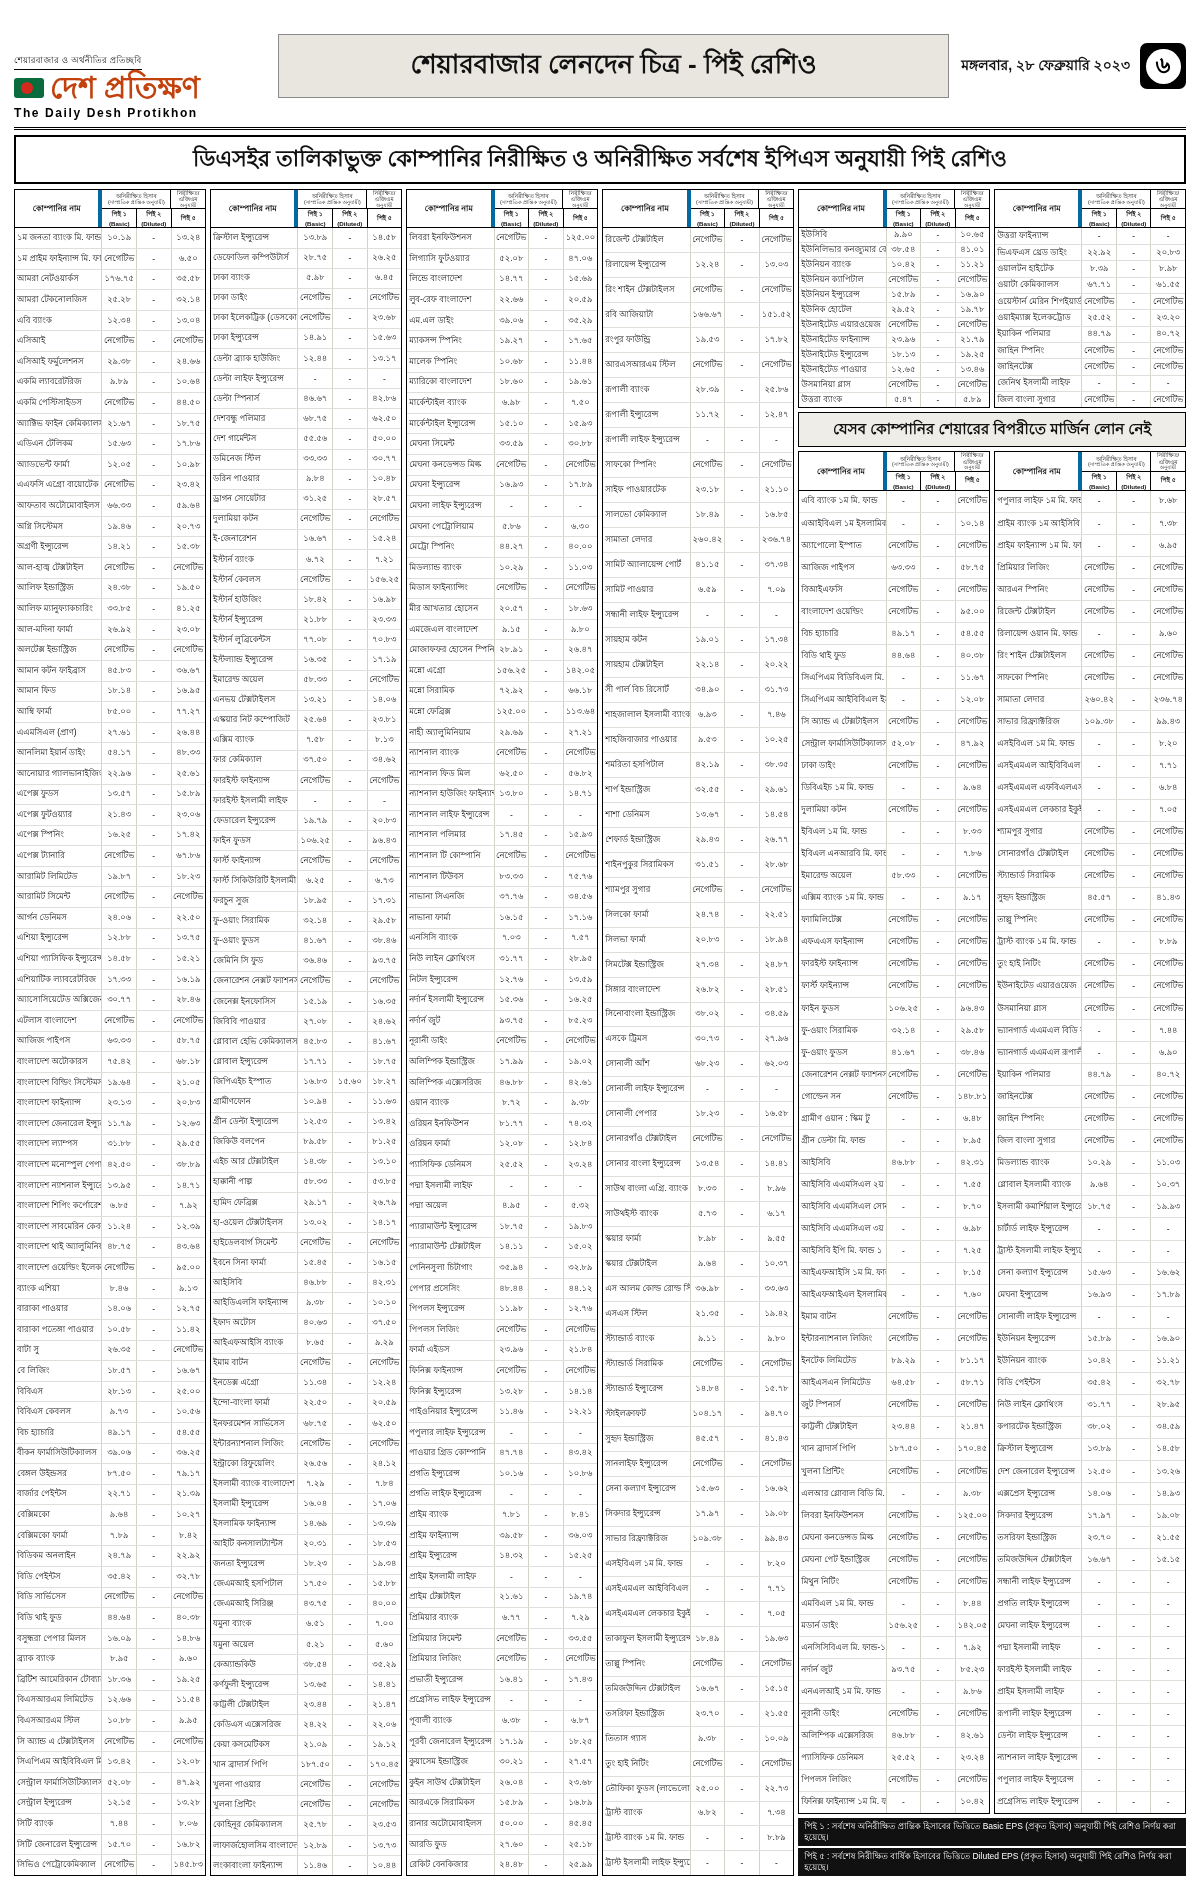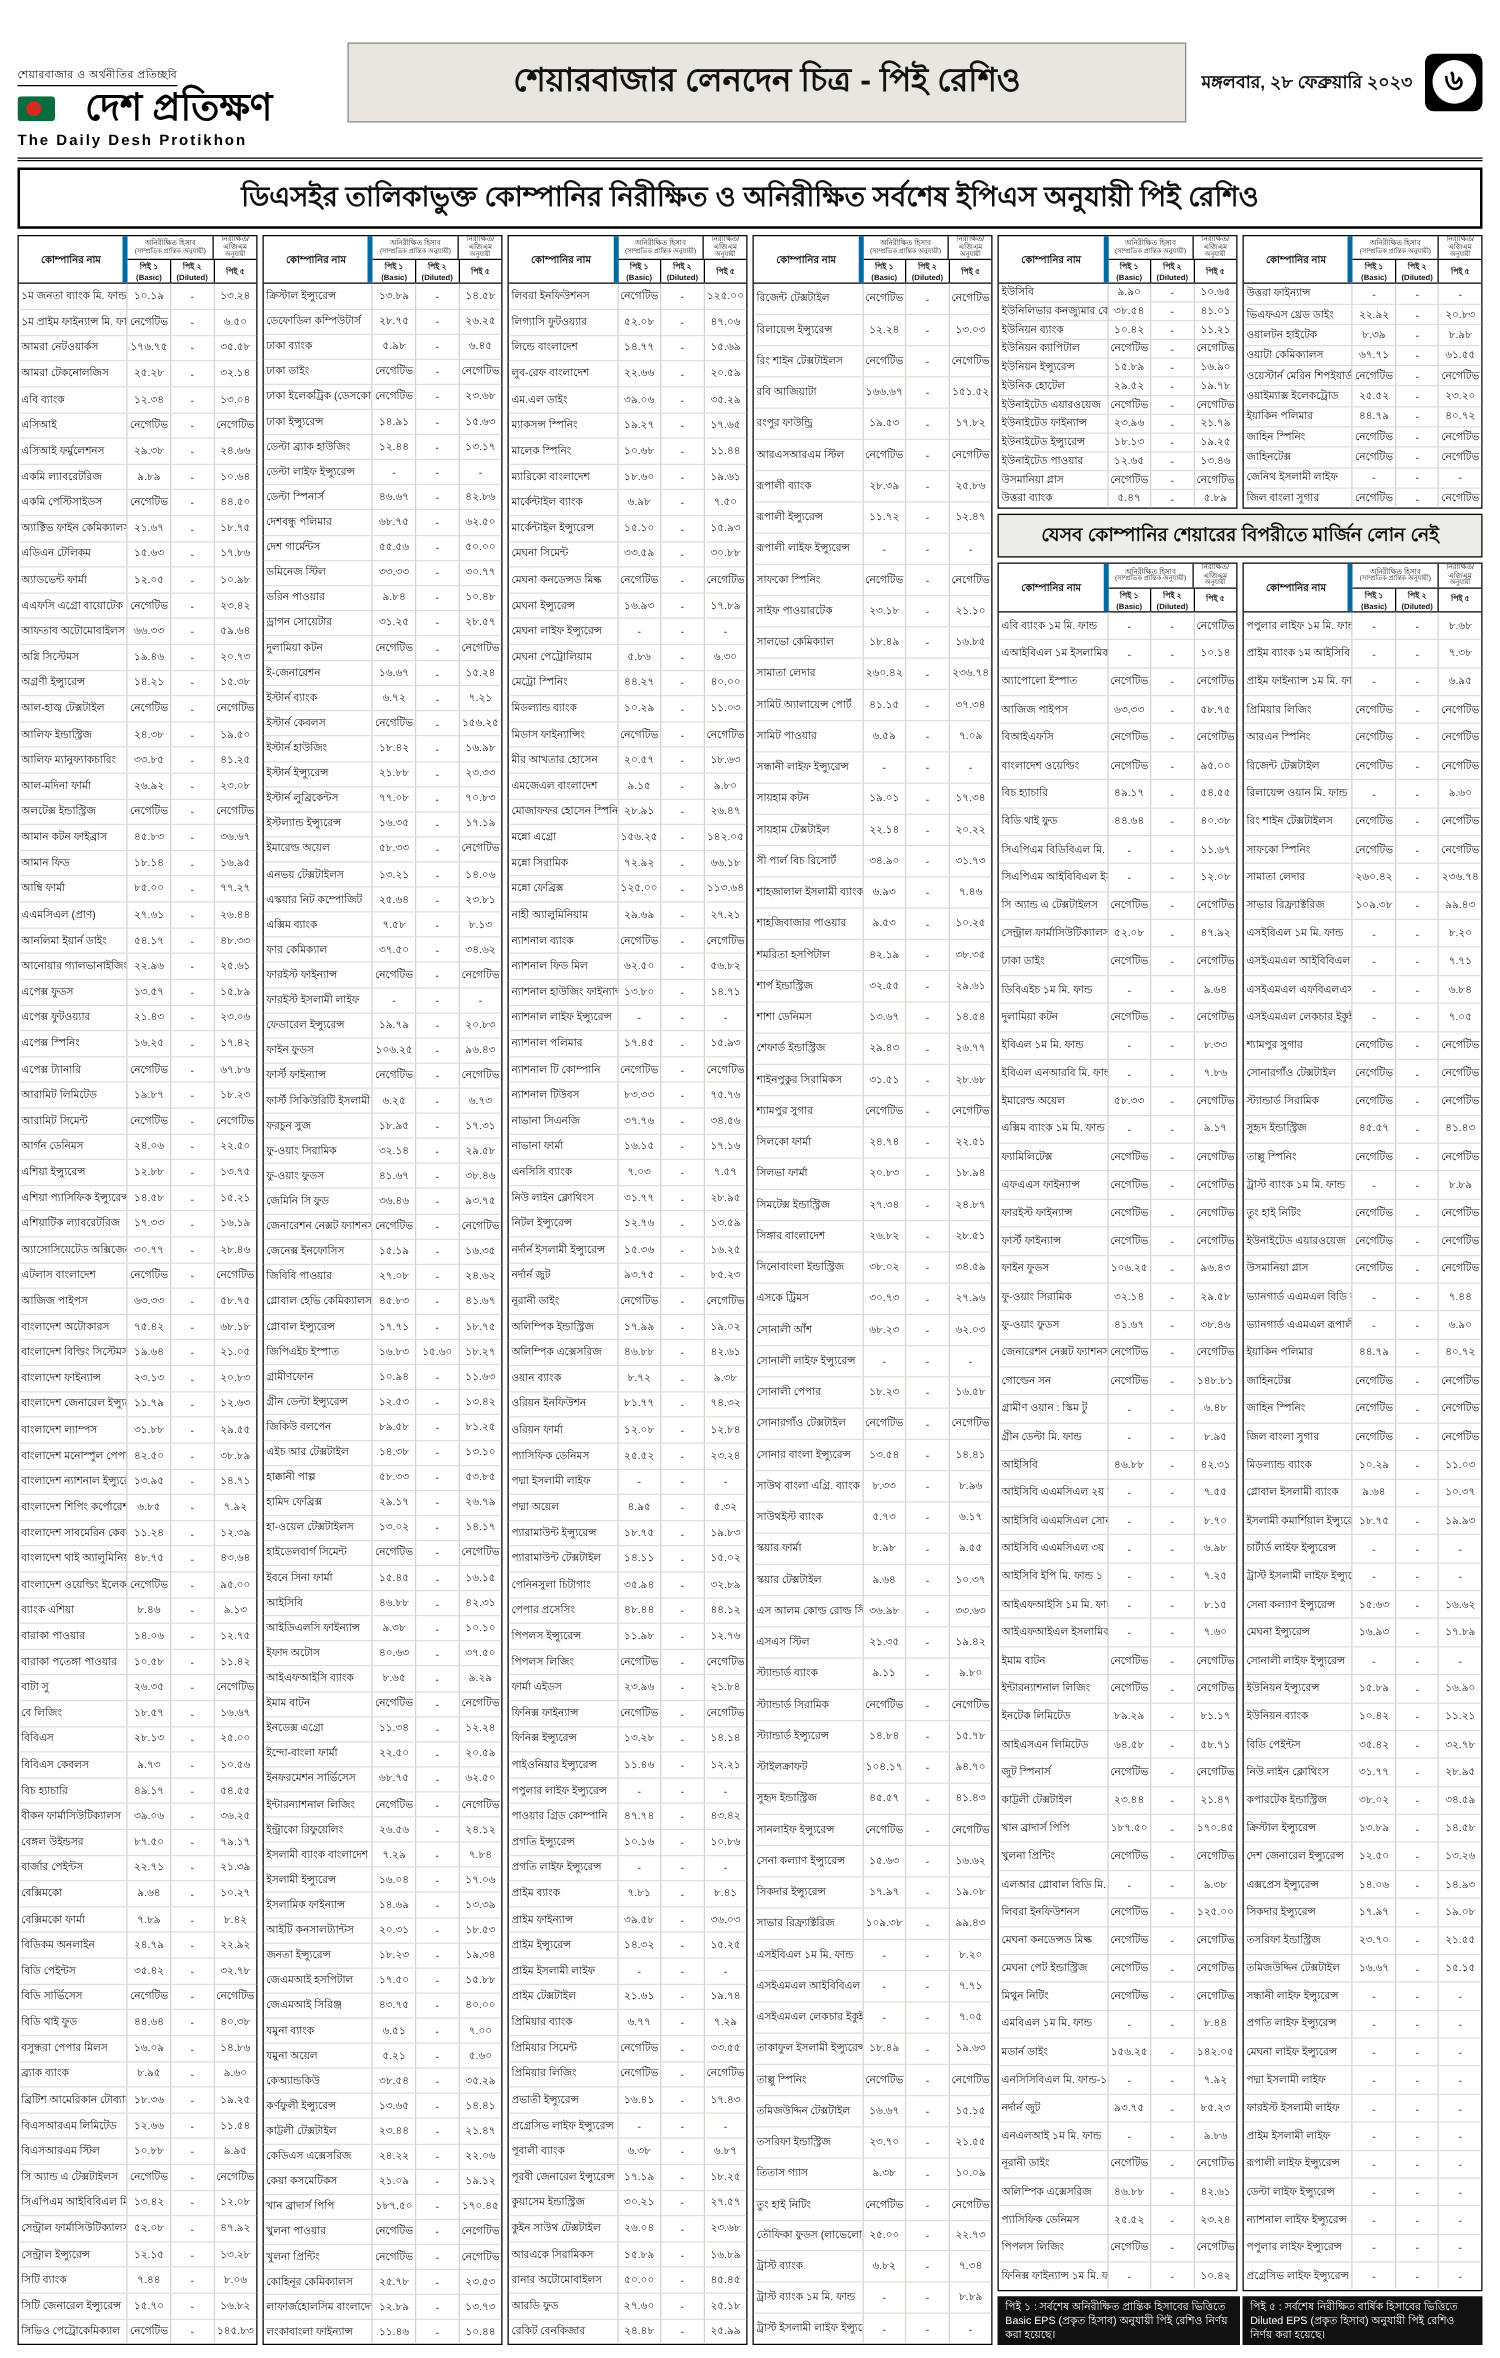--- a/index.html
+++ b/index.html
@@ -8,41 +8,41 @@
     height:1886px; background:#ffffff; color:#111;
     font-family:"Liberation Sans","DejaVu Sans",sans-serif;
     padding:10px 14px; overflow:hidden;
   }
   .page { width:100%; height:100%; display:flex; flex-direction:column; }
 
   
   .masthead { display:flex; align-items:center; gap:12px; padding:2px 0 7px; border-bottom:3px double #000; }
   .logo-block { flex:0 0 252px;margin-top:37px; }
   .tagline { font-size:8.5px; letter-spacing:.4px; border-bottom:1px solid #000; display:inline-block; padding-bottom:1px; margin-bottom:3px; }
-  .logo-title { font-size:30px; font-weight:bold; color:#000000; line-height:1; display:flex; align-items:center; gap:24px; }
+  .logo-title { font-size:30px; font-weight:bold; color:#c2410c; line-height:1; display:flex; align-items:center; gap:6px; }
   .logo-sub { font-size:12px; font-weight:bold; letter-spacing:1.6px; margin-top:3px; color:#000; }
   .main-title-box { flex:1; text-align:center; background:#e9e6df; border:1px solid #8a8a8a; font-size:26px; font-weight:bold; padding:9px 4px; }
   .date-block { flex:0 0 auto; display:flex; align-items:center; gap:10px; }
   .date-text { font-weight:bold; font-size:14px; }
   .page-badge { width:46px; height:46px; background:#000; border-radius:7px; display:flex; align-items:center; justify-content:center; }
   .page-badge-circle { width:35px; height:35px; background:#fff; border-radius:50%; display:flex; align-items:center; justify-content:center; font-size:23px; font-weight:bold; color:#000; }
 
   
   .section-bar { border:2px solid #000; margin:5px 0; text-align:center; font-weight:bold; font-size:22px; padding:4px 2px; }
 
   
   .tables { display:flex; gap:4px; flex:1; min-height:0; }
   .tables > .ptable { flex:1; }
   .right-zone { flex:2.04; display:flex; flex-direction:column; gap:4px; min-width:0; }
   .top-tables { flex:0 0 218px; display:flex; gap:4px; }
   .top-tables .ptable { flex:1; }
   .margin-title { border:1.5px solid #000; background:#efede7; font-weight:bold; text-align:center; font-size:15px; padding:4px 2px; }
   .margin-tables { flex:1; display:flex; gap:4px; min-height:0; }
   .margin-tables .ptable { flex:1; }
-  .footnote { flex:0 0 auto; display:flex; flex-direction:row; gap:2px; }
+  .footnote { flex:0 0 auto; display:flex; flex-direction:column; gap:2px; }
   .fn-line { background:#111; color:#fff; font-size:8.5px; padding:3px 6px; line-height:1.3; }
 
   
   .ptable { border:1px solid #000; background:#fff; display:flex; flex-direction:column; min-width:0; min-height:0; }
   .thead { display:flex; border-bottom:1px solid #000; flex:0 0 38px; text-align:center; }
   .th-name { flex:0 0 46%; display:flex; align-items:center; justify-content:center; border-right:4px solid #0369a1; font-weight:bold; font-size:8px; }
   .th-right { flex:1; display:flex; flex-direction:column; min-width:0; }
   .th-groups { display:flex; border-bottom:1px solid #000; flex:1.1; }
   .th-g { display:flex; flex-direction:column; justify-content:center; line-height:1.1; font-size:5.8px; overflow:hidden; }
   .th-g.g1 { flex:2; border-right:1px solid #000; }

